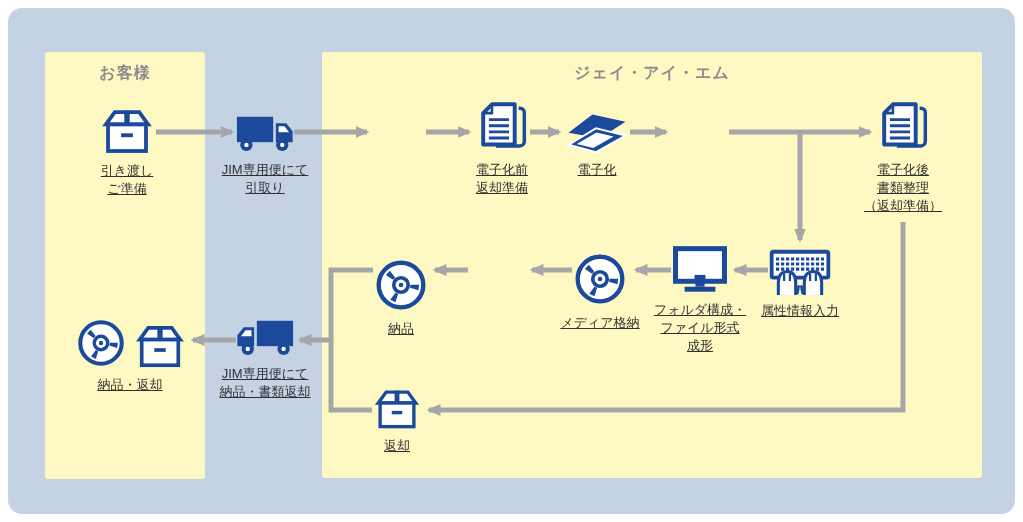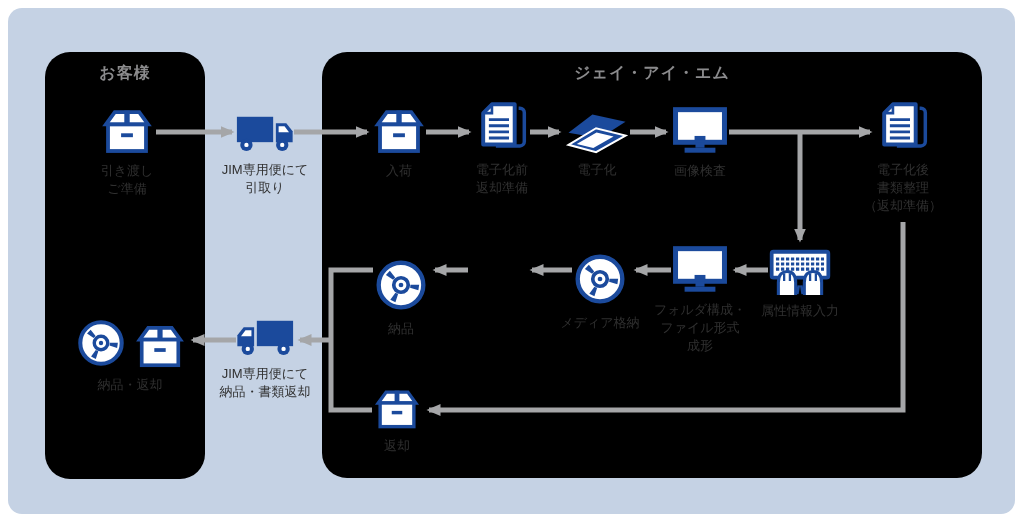--- a/index.html
+++ b/index.html
@@ -5,37 +5,37 @@
   html,body{margin:0;padding:0;background:#ffffff;}
   .stage{
     position:relative;width:1023px;height:522px;background:#ffffff;overflow:hidden;
     font-family:"Liberation Sans","DejaVu Sans",sans-serif;
   }
   .bg{
     position:absolute;left:8px;top:8px;width:1007px;height:506px;
     background:#c5d2e4;border-radius:14px;
   }
   .panel{
-    position:absolute;background:#000000;border-radius:25px;
+    position:absolute;background:#fef9c3;border-radius:3px;
   }
   .panel-customer{left:45px;top:52px;width:160px;height:427px;}
   .panel-company{left:322px;top:52px;width:660px;height:426px;}
   .panel-title{
     position:absolute;top:11px;left:0;right:0;text-align:center;
     font-size:16px;font-weight:bold;color:#8b8b8d;letter-spacing:1px;
   }
   .edges{position:absolute;left:0;top:0;width:1023px;height:522px;pointer-events:none;}
   .node{
     position:absolute;transform:translateX(-50%);
     display:flex;flex-direction:column;align-items:center;width:132px;
   }
   .icon-row{display:flex;align-items:flex-end;gap:7px;}
   .label{
     margin-top:7px;font-size:13px;line-height:1.38;color:#303030;
-    text-align:center;white-space:pre-line;
+    text-align:center;white-space:pre-line;text-decoration:underline;
   }
   .flip{transform:scaleX(-1);}
   .defs{position:absolute;width:0;height:0;overflow:hidden;}
 </style>
 </head>
 <body>
 
 <svg class="defs" aria-hidden="true">
   <defs>
     <symbol id="sym-box" viewBox="0 0 64 60">
@@ -136,48 +136,36 @@
   </div>
 
   <div class="node" style="left:265px;top:114px">
     <svg class="icon" width="58" height="40" viewBox="0 0 64 44">
         <use href="#sym-truck"></use>
       </svg>
     <div class="label">JIM専用便にて
 引取り</div>
   </div>
 
-  <div class="node" style="left:399px;top:104px">
-    <svg class="icon" width="54" height="51" viewBox="0 0 64 60">
-        <use href="#sym-box"></use>
-      </svg>
-    <div class="label">入荷</div>
-  </div>
 
   <div class="node" style="left:502px;top:101px">
     <svg class="icon" width="56" height="53" viewBox="0 0 64 60">
         <use href="#sym-docs"></use>
       </svg>
     <div class="label">電子化前
 返却準備</div>
   </div>
 
   <div class="node" style="left:597px;top:108px">
     <svg class="icon" width="66" height="46" viewBox="0 0 68 50">
         <use href="#sym-scanner"></use>
       </svg>
     <div class="label">電子化</div>
   </div>
 
-  <div class="node" style="left:700px;top:106px">
-    <svg class="icon" width="58" height="49" viewBox="0 0 64 54">
-        <use href="#sym-monitor"></use>
-      </svg>
-    <div class="label">画像検査</div>
-  </div>
 
   <div class="node" style="left:903px;top:101px">
     <svg class="icon" width="56" height="53" viewBox="0 0 64 60">
         <use href="#sym-docs"></use>
       </svg>
     <div class="label">電子化後
 書類整理
 （返却準備）</div>
   </div>
 

